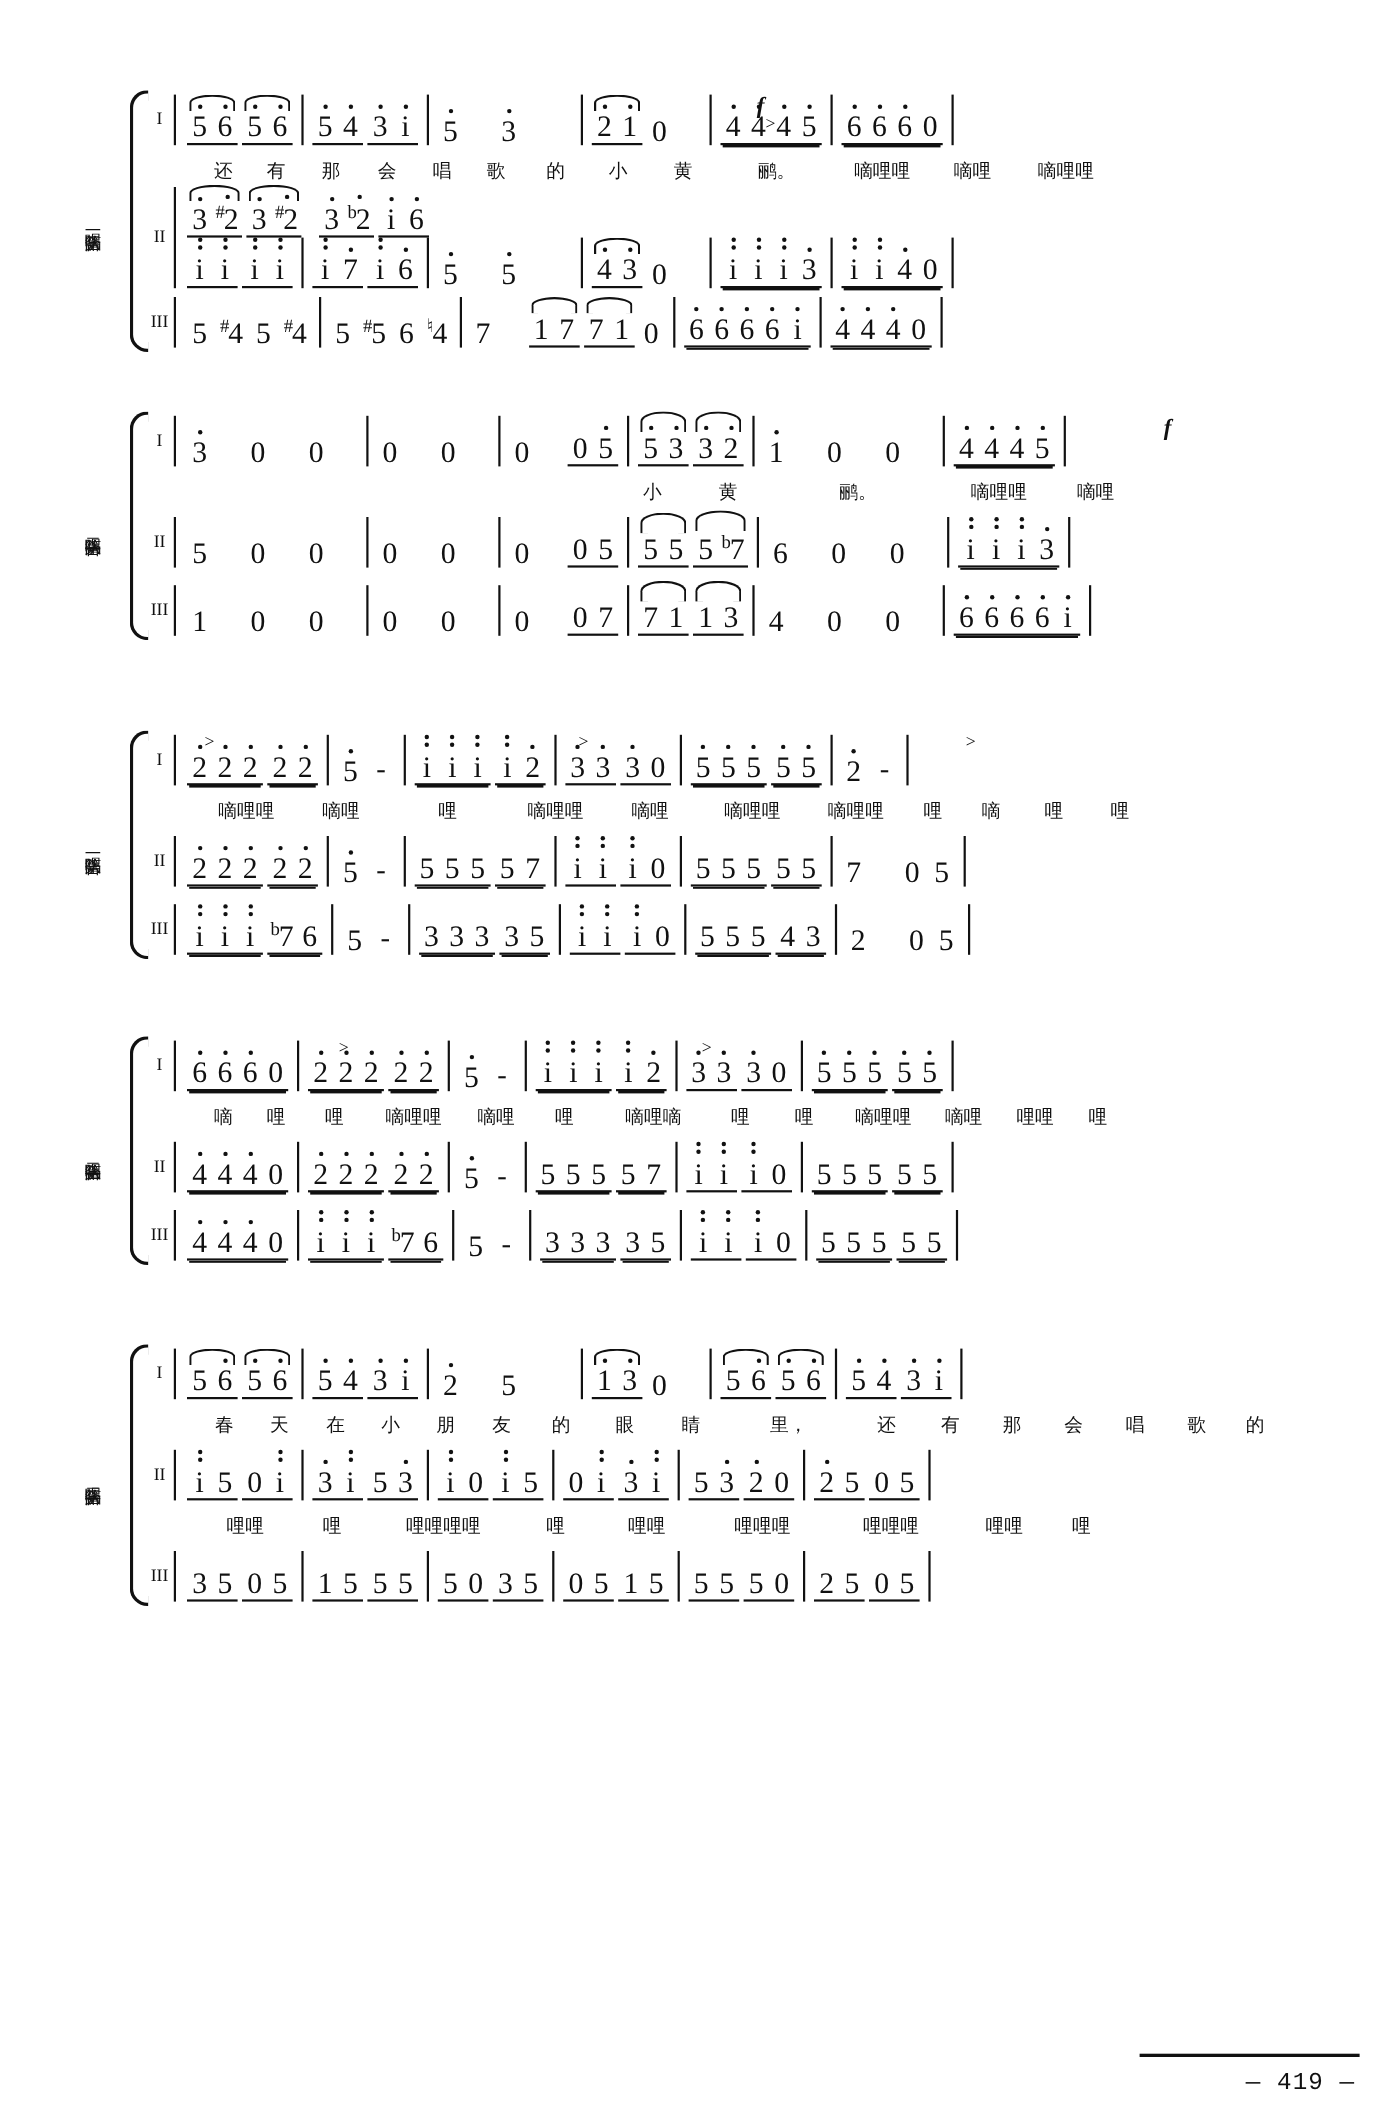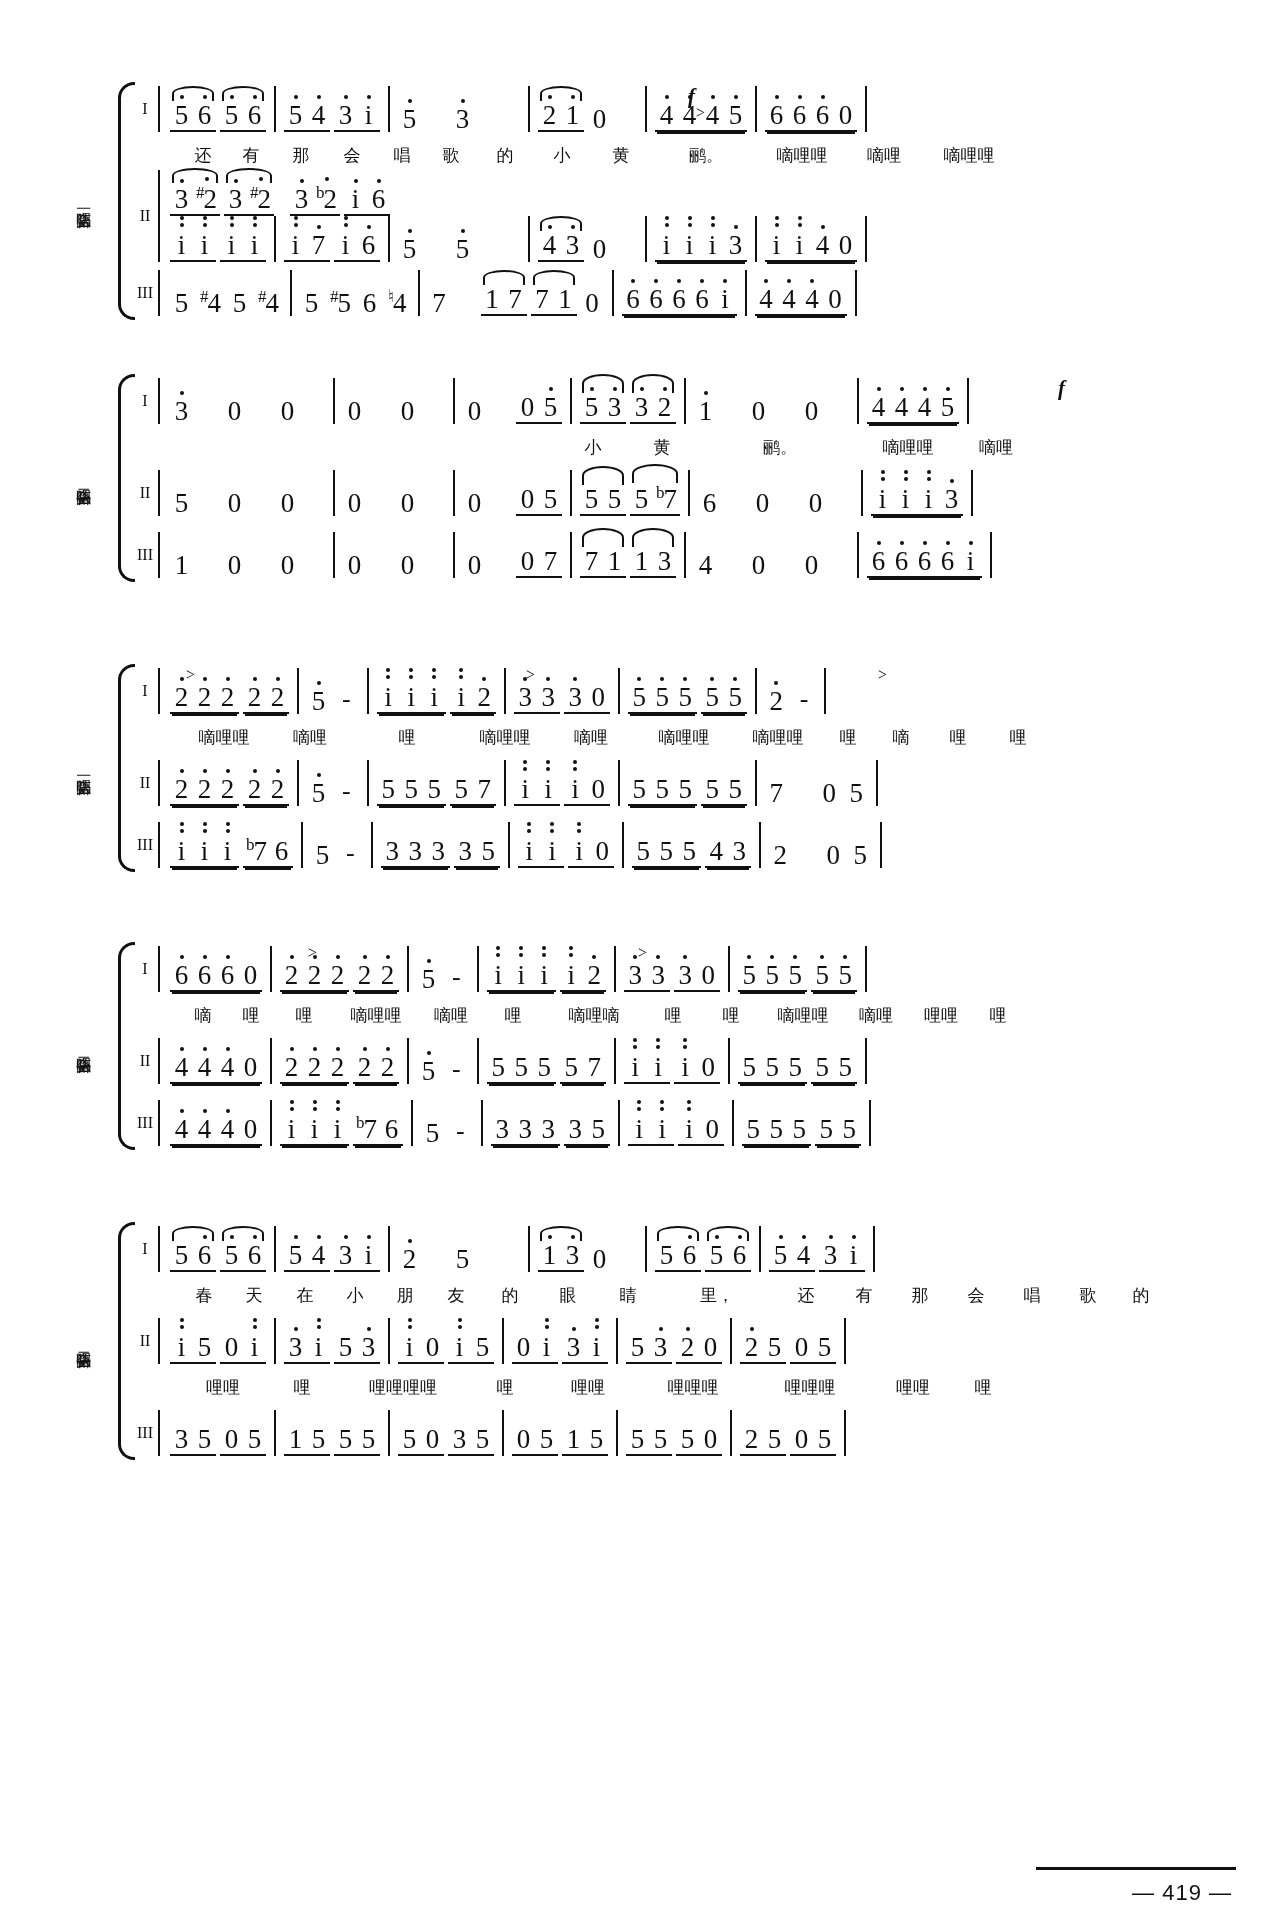--- a/index.html
+++ b/index.html
@@ -77,21 +77,21 @@
   .lyrics{
     display:flex;align-items:center;height:30px;margin-left:48px;
     font-size:17px;font-family:"Liberation Sans",sans-serif;white-space:nowrap;
   }
   .ly{display:inline-block;text-align:center;}
 
   .sysblock{position:absolute;left:0;right:0;}
 
   .pagenum{
     position:absolute;right:40px;bottom:22px;font-size:22px;
-    font-family:Liberation Sans, sans-serif;letter-spacing:1px;
+    font-family:Liberation Mono, monospace;letter-spacing:1px;
   }
   .pagerule{position:absolute;right:36px;bottom:58px;width:200px;height:3px;background:#111;}
 </style>
 </head>
 <body>
 
 <div class="page">
 
   <div class="sysblock" style="top:78px;left:58px;width:1180px;">
     <div class="sysrow">

